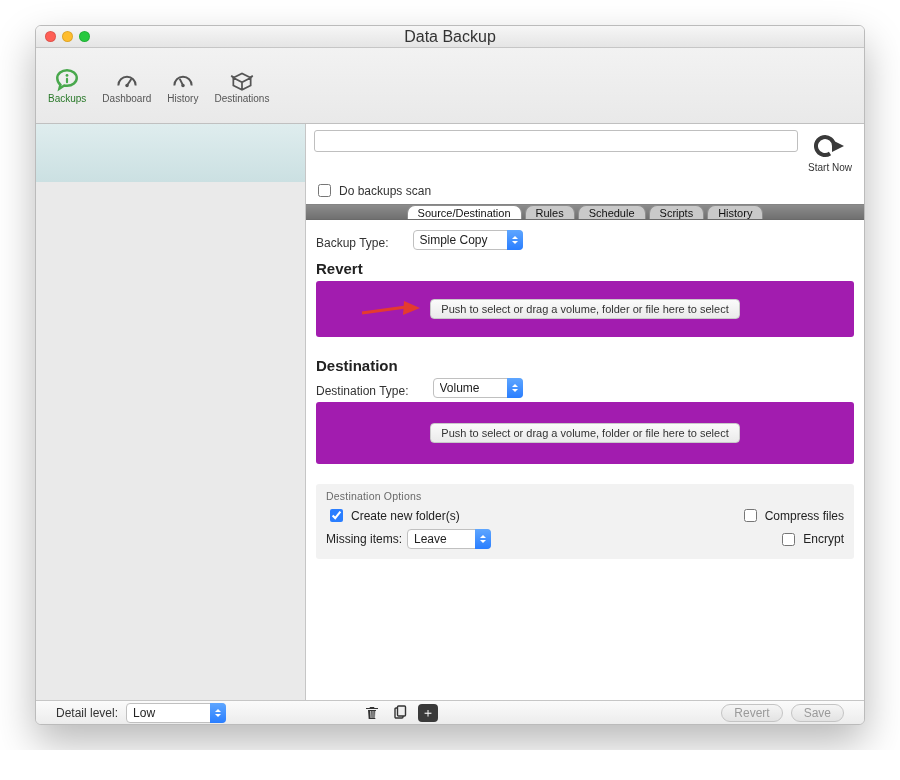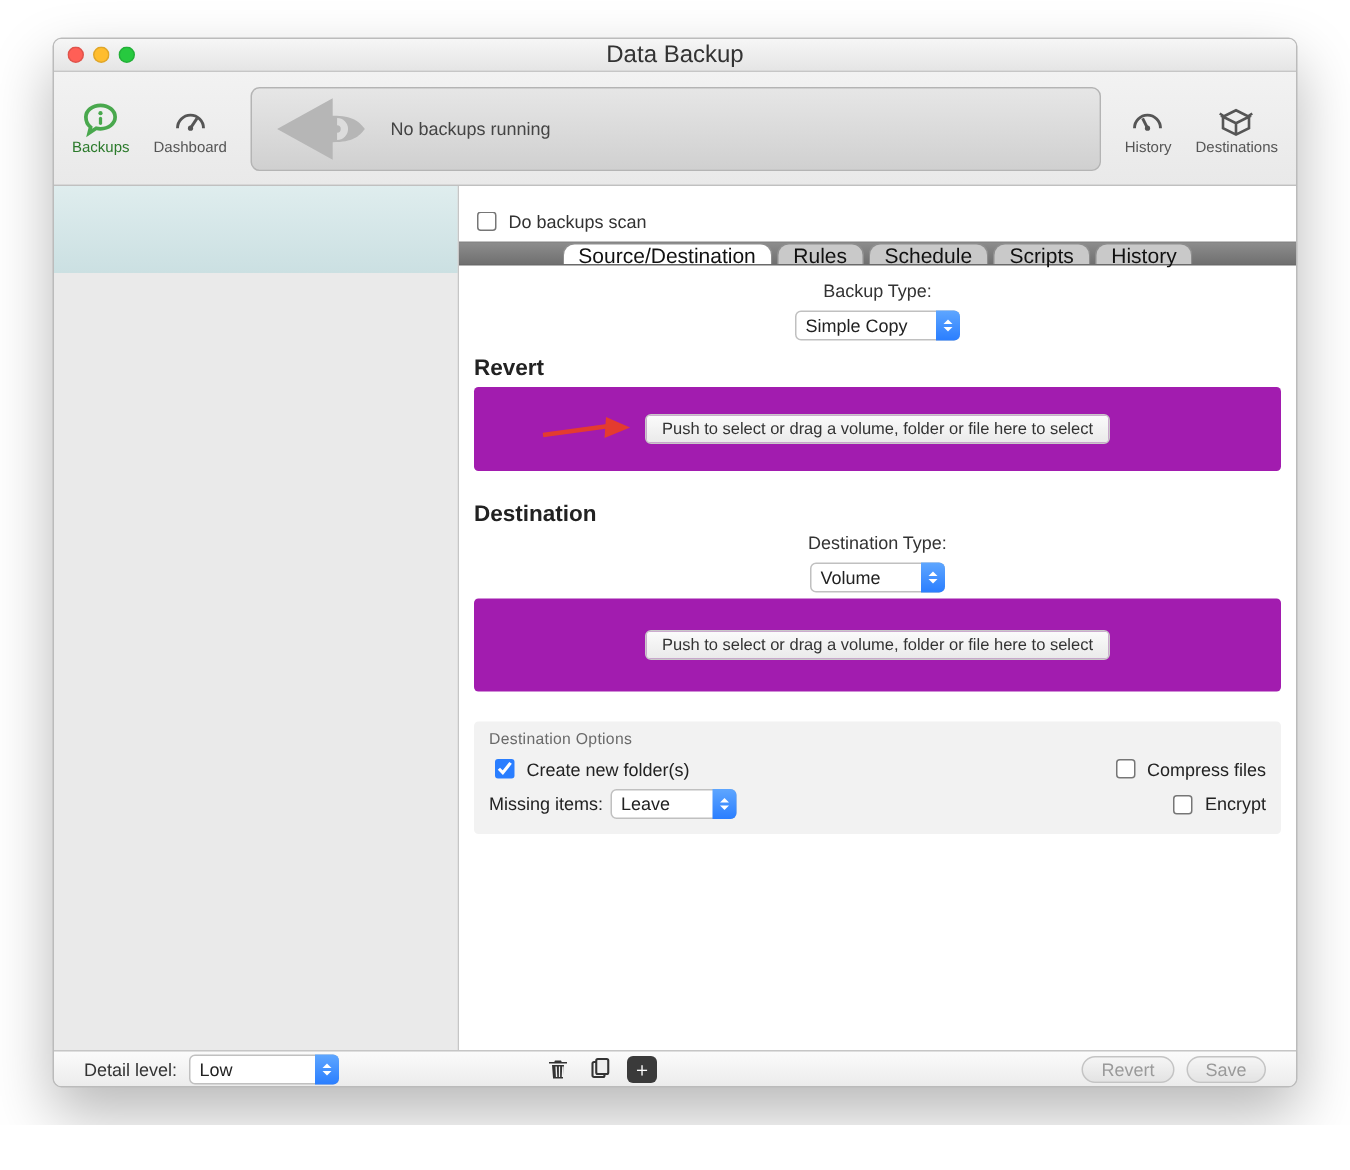--- a/index.html
+++ b/index.html
@@ -122,33 +122,33 @@
     display:flex;
     justify-content:center;
     align-items:stretch;
     gap:3px;
     padding:0 4px;
     border-top:1px solid #858585;
     border-bottom:1px solid #6a6a6a;
   }
   .tab {
     padding:1px 10px 0 10px;
-    font-size:14px;
+    font-size:11px;
     color:#111;
     background:#c9c9c9;
     border-radius:8px 8px 0 0;
     border:1px solid #8e8e8e;
     border-bottom:none;
     cursor:pointer;
     line-height:13px;
   }
   .tab.active { background:#fff; font-weight:500; }
 
   .content { flex:1; overflow:auto; padding:6px 10px 10px 10px; }
-  .row { display:flex; align-items:center; gap:6px; font-size:12px; color:#333; margin:4px 0;flex-direction:column; }
+  .row { display:flex; align-items:flex-end; gap:24px; font-size:12px; color:#333; margin:4px 0; }
   .section-title { font-weight:700; font-size:15px; color:#222; margin:10px 0 4px 0; }
   .dropzone {
     background:#a21caf;
     border-radius:3px;
     height:56px;
     display:flex;
     align-items:center;
     justify-content:center;
     position:relative;
     margin-bottom:20px;
@@ -270,29 +270,20 @@
     </div>
     <div class="tool-item">
       <svg viewBox="0 0 24 24">
         <path fill="none" stroke="#555" stroke-width="1.8" d="M4 17a8 8 0 1 1 16 0"></path>
         <line x1="12" y1="17" x2="16" y2="11" stroke="#555" stroke-width="1.8"></line>
         <circle cx="12" cy="17" r="1.6" fill="#555"></circle>
       </svg>
       <span>Dashboard</span>
     </div>
 
-    <div class="banner">
-      <div class="banner-logo">
-        <svg viewBox="0 0 80 50">
-          <path d="M48 4 L10 25 L48 46 L48 34 C62 34 66 30 70 25 C66 20 62 16 48 16 Z" fill="#b6b6b6"></path>
-          <path d="M51 20 a5 5 0 0 1 0 10" fill="none" stroke="#dcdcdc" stroke-width="5"></path>
-        </svg>
-      </div>
-      <span>No backups running</span>
-    </div>
 
     <div class="tool-item">
       <svg viewBox="0 0 24 24">
         <path fill="none" stroke="#555" stroke-width="1.8" d="M4 17a8 8 0 1 1 16 0"></path>
         <line x1="12" y1="17" x2="9" y2="11" stroke="#555" stroke-width="1.8"></line>
         <circle cx="12" cy="17" r="1.6" fill="#555"></circle>
       </svg>
       <span>History</span>
     </div>
     <div class="tool-item">
@@ -307,20 +298,30 @@
   <div class="body">
 
     <div class="sidebar">
       <div class="selected-row"></div>
       <div class="rest"></div>
     </div>
 
     <div class="main">
 
       <div class="top-strip">
+        <div class="name-row">
+          <input class="name-input" type="text" value="" style="">
+          <div class="start-col">
+            <svg viewBox="0 0 32 32">
+              <path d="M20 16a9 9 0 1 0-4 7.5" fill="none" stroke="#3a3a3a" stroke-width="4"></path>
+              <path d="M18 10 L30 16 L18 22 Z" fill="#3a3a3a"></path>
+            </svg>
+            <span>Start Now</span>
+          </div>
+        </div>
         <label class="scan-row">
           <input type="checkbox" style="">
           <span>Do backups scan</span>
         </label>
       </div>
 
       <div class="tabs-bar">
         <div class="tab active">Source/Destination</div>
         <div class="tab">Rules</div>
         <div class="tab">Schedule</div>

